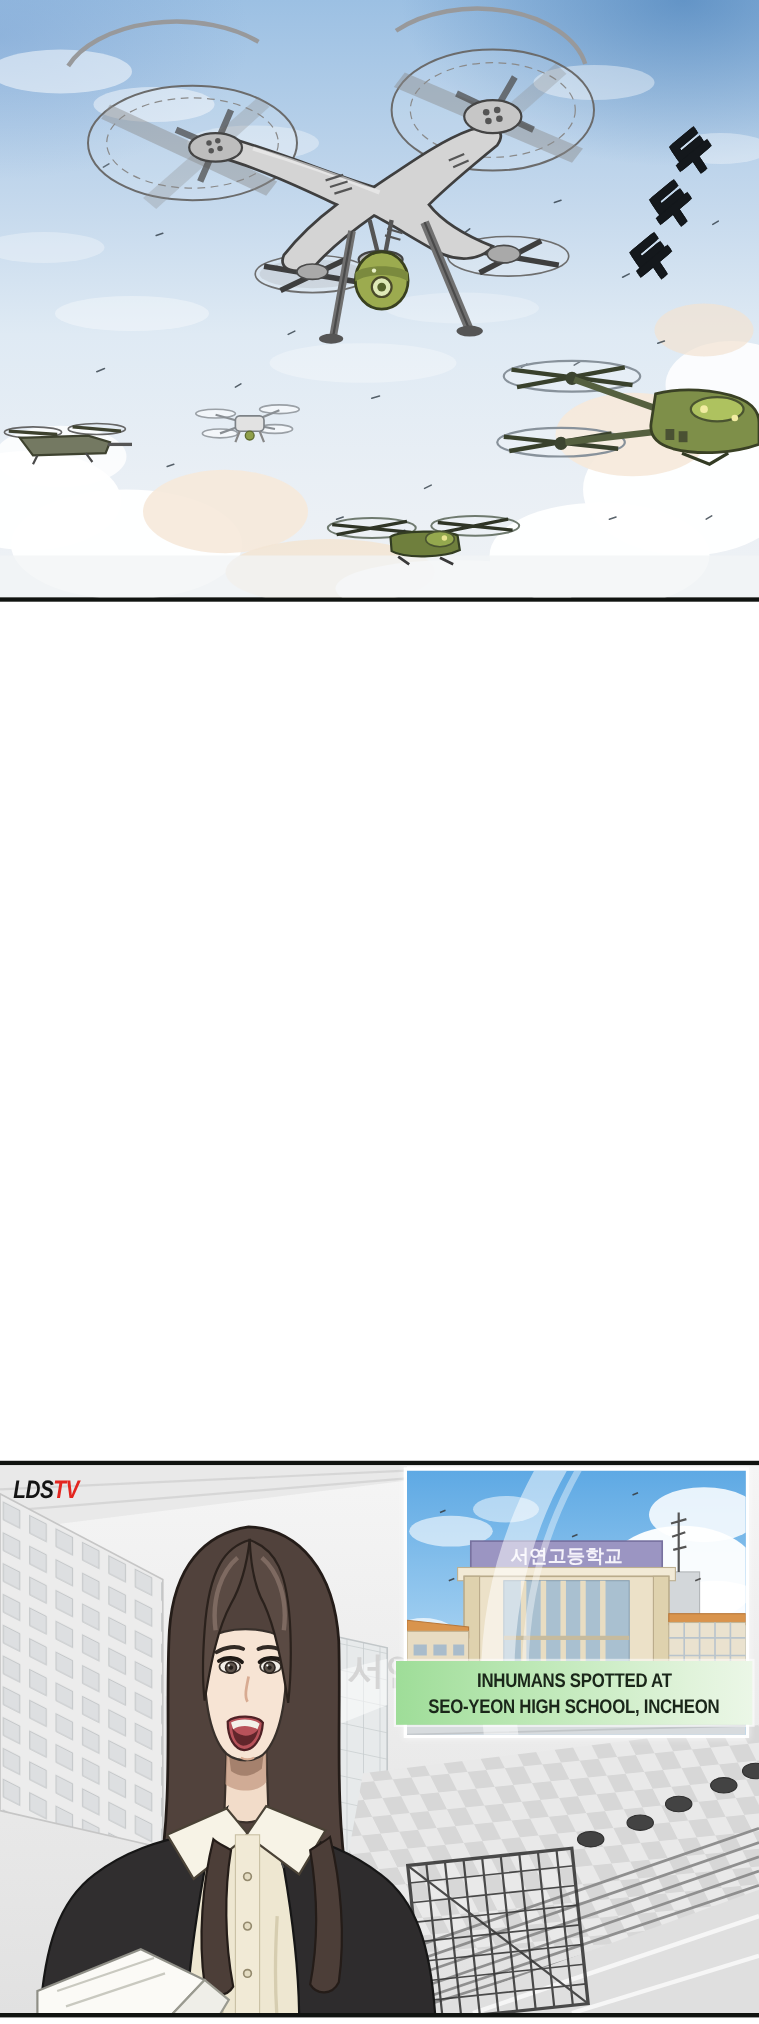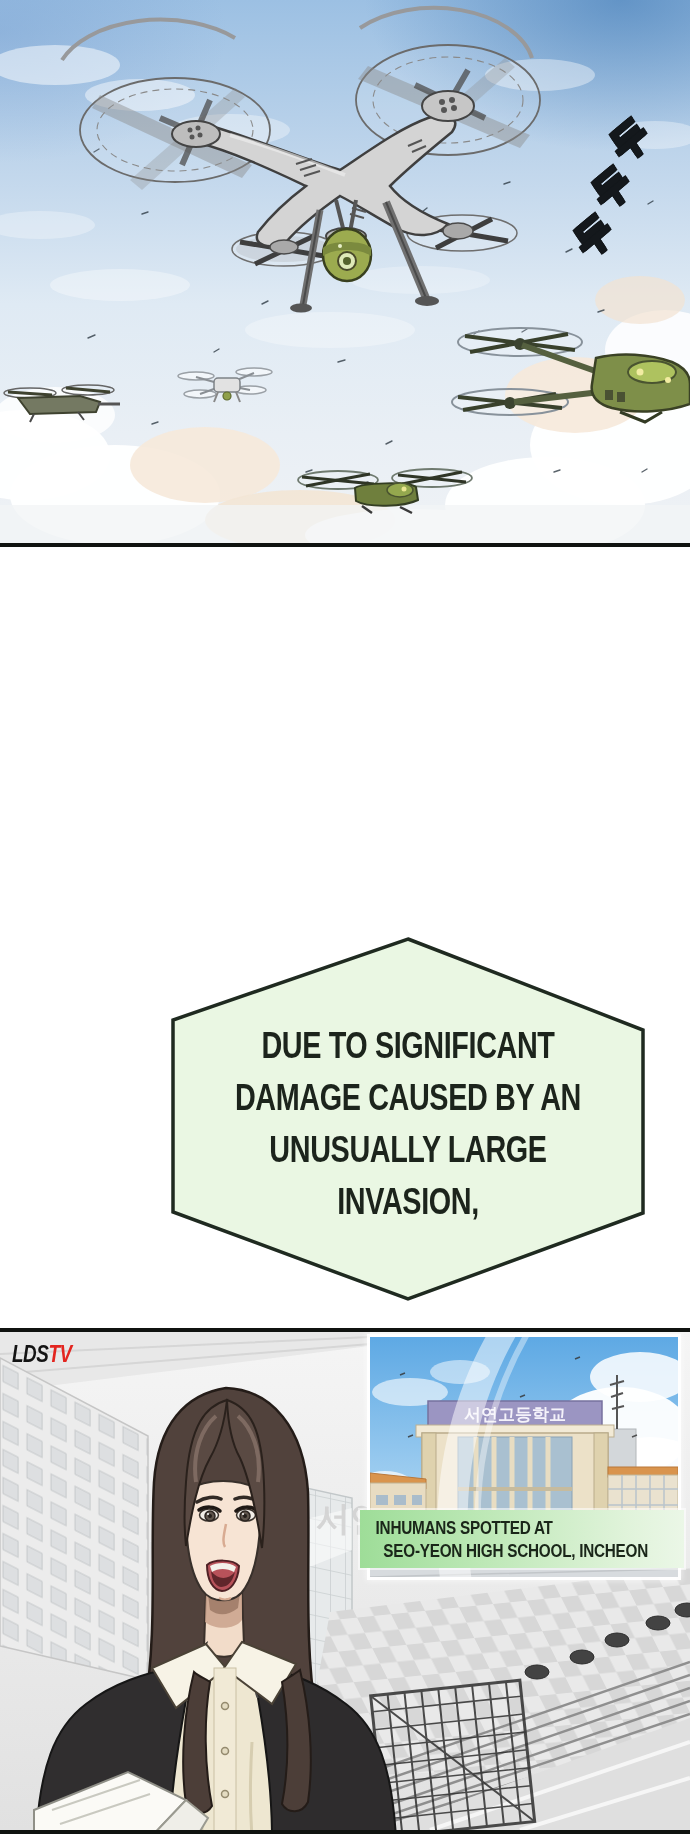--- a/index.html
+++ b/index.html
@@ -29,21 +29,21 @@
   #bubble2 .bubble-text{top:89px;font-size:36px;line-height:52px;}
   
   #panel-news{position:absolute;left:0;top:1328px;width:690px;height:506px;box-sizing:border-box;
       border-top:4px solid #101310;border-bottom:4px solid #101310;background:#f0f0f0;overflow:hidden;}
   #panel-news > svg, #panel-news > div{position:absolute;}
   #news-inset{left:370px;top:5px;width:308px;height:240px;background:#7db9e8;
       box-shadow:0 0 0 3px rgba(255,255,255,.95), 0 0 6px 4px rgba(255,255,255,.55);overflow:hidden;}
   #caption-banner{left:360px;top:178px;width:324px;height:58px;
       background:linear-gradient(90deg,#9edd98 0%,#bde8b6 38%,#e0f3da 82%,#ebf7e7 100%);
       box-shadow:0 0 0 2px rgba(255,255,255,.55);
-      display:flex;flex-direction:column;justify-content:center;align-items:flex-start;gap:3px;}
+      display:flex;flex-direction:column;justify-content:center;align-items:center;gap:3px;}
   .caption-line{font-size:18px;line-height:20px;font-weight:700;color:#1a2619;
       letter-spacing:-0.3px;transform:scaleX(0.85);transform-origin:50% 50%;white-space:nowrap;}
   #ldstv-logo{left:12px;top:9px;font-size:23px;font-weight:800;font-style:italic;
       letter-spacing:-0.5px;transform:scaleX(0.82);transform-origin:0 0;white-space:nowrap;}
   #ldstv-logo .lds{color:#141414;}
   #ldstv-logo .tv{color:#e3251f;}
 </style>
 </head>
 <body>
 
@@ -204,31 +204,20 @@
     </svg>
 
     <div>
       <div class="sfx" style="left:610px;top:120px;">두</div>
       <div class="sfx" style="left:592px;top:168px;">두</div>
       <div class="sfx" style="left:574px;top:216px;">두</div>
     </div>
   </div>
 
 
-  <div id="bubble2" class="bubble">
-    <svg width="486" height="376" viewBox="0 0 486 376">
-      <polygon points="243,8 478,99 478,282 243,368 8,281 8,89" fill="#eaf7e3" stroke="#1f2a20" stroke-width="3.5"></polygon>
-    </svg>
-    <div class="bubble-text squeeze">
-      <div>DUE TO SIGNIFICANT</div>
-      <div>DAMAGE CAUSED BY AN</div>
-      <div>UNUSUALLY LARGE</div>
-      <div>INVASION,</div>
-    </div>
-  </div>
 
   <div id="panel-news">
 
     <svg width="690" height="498" viewBox="0 0 690 498" style="left:0;top:0;">
       <defs>
         <linearGradient id="bgG" x1="0" y1="0" x2="0" y2="1">
           <stop offset="0" stop-color="#f5f5f5"></stop>
             <stop offset="1" stop-color="#e1e1e1"></stop>
         </linearGradient>
         <pattern id="pWinL" width="24" height="28" patternUnits="userSpaceOnUse" patternTransform="skewY(27)">

